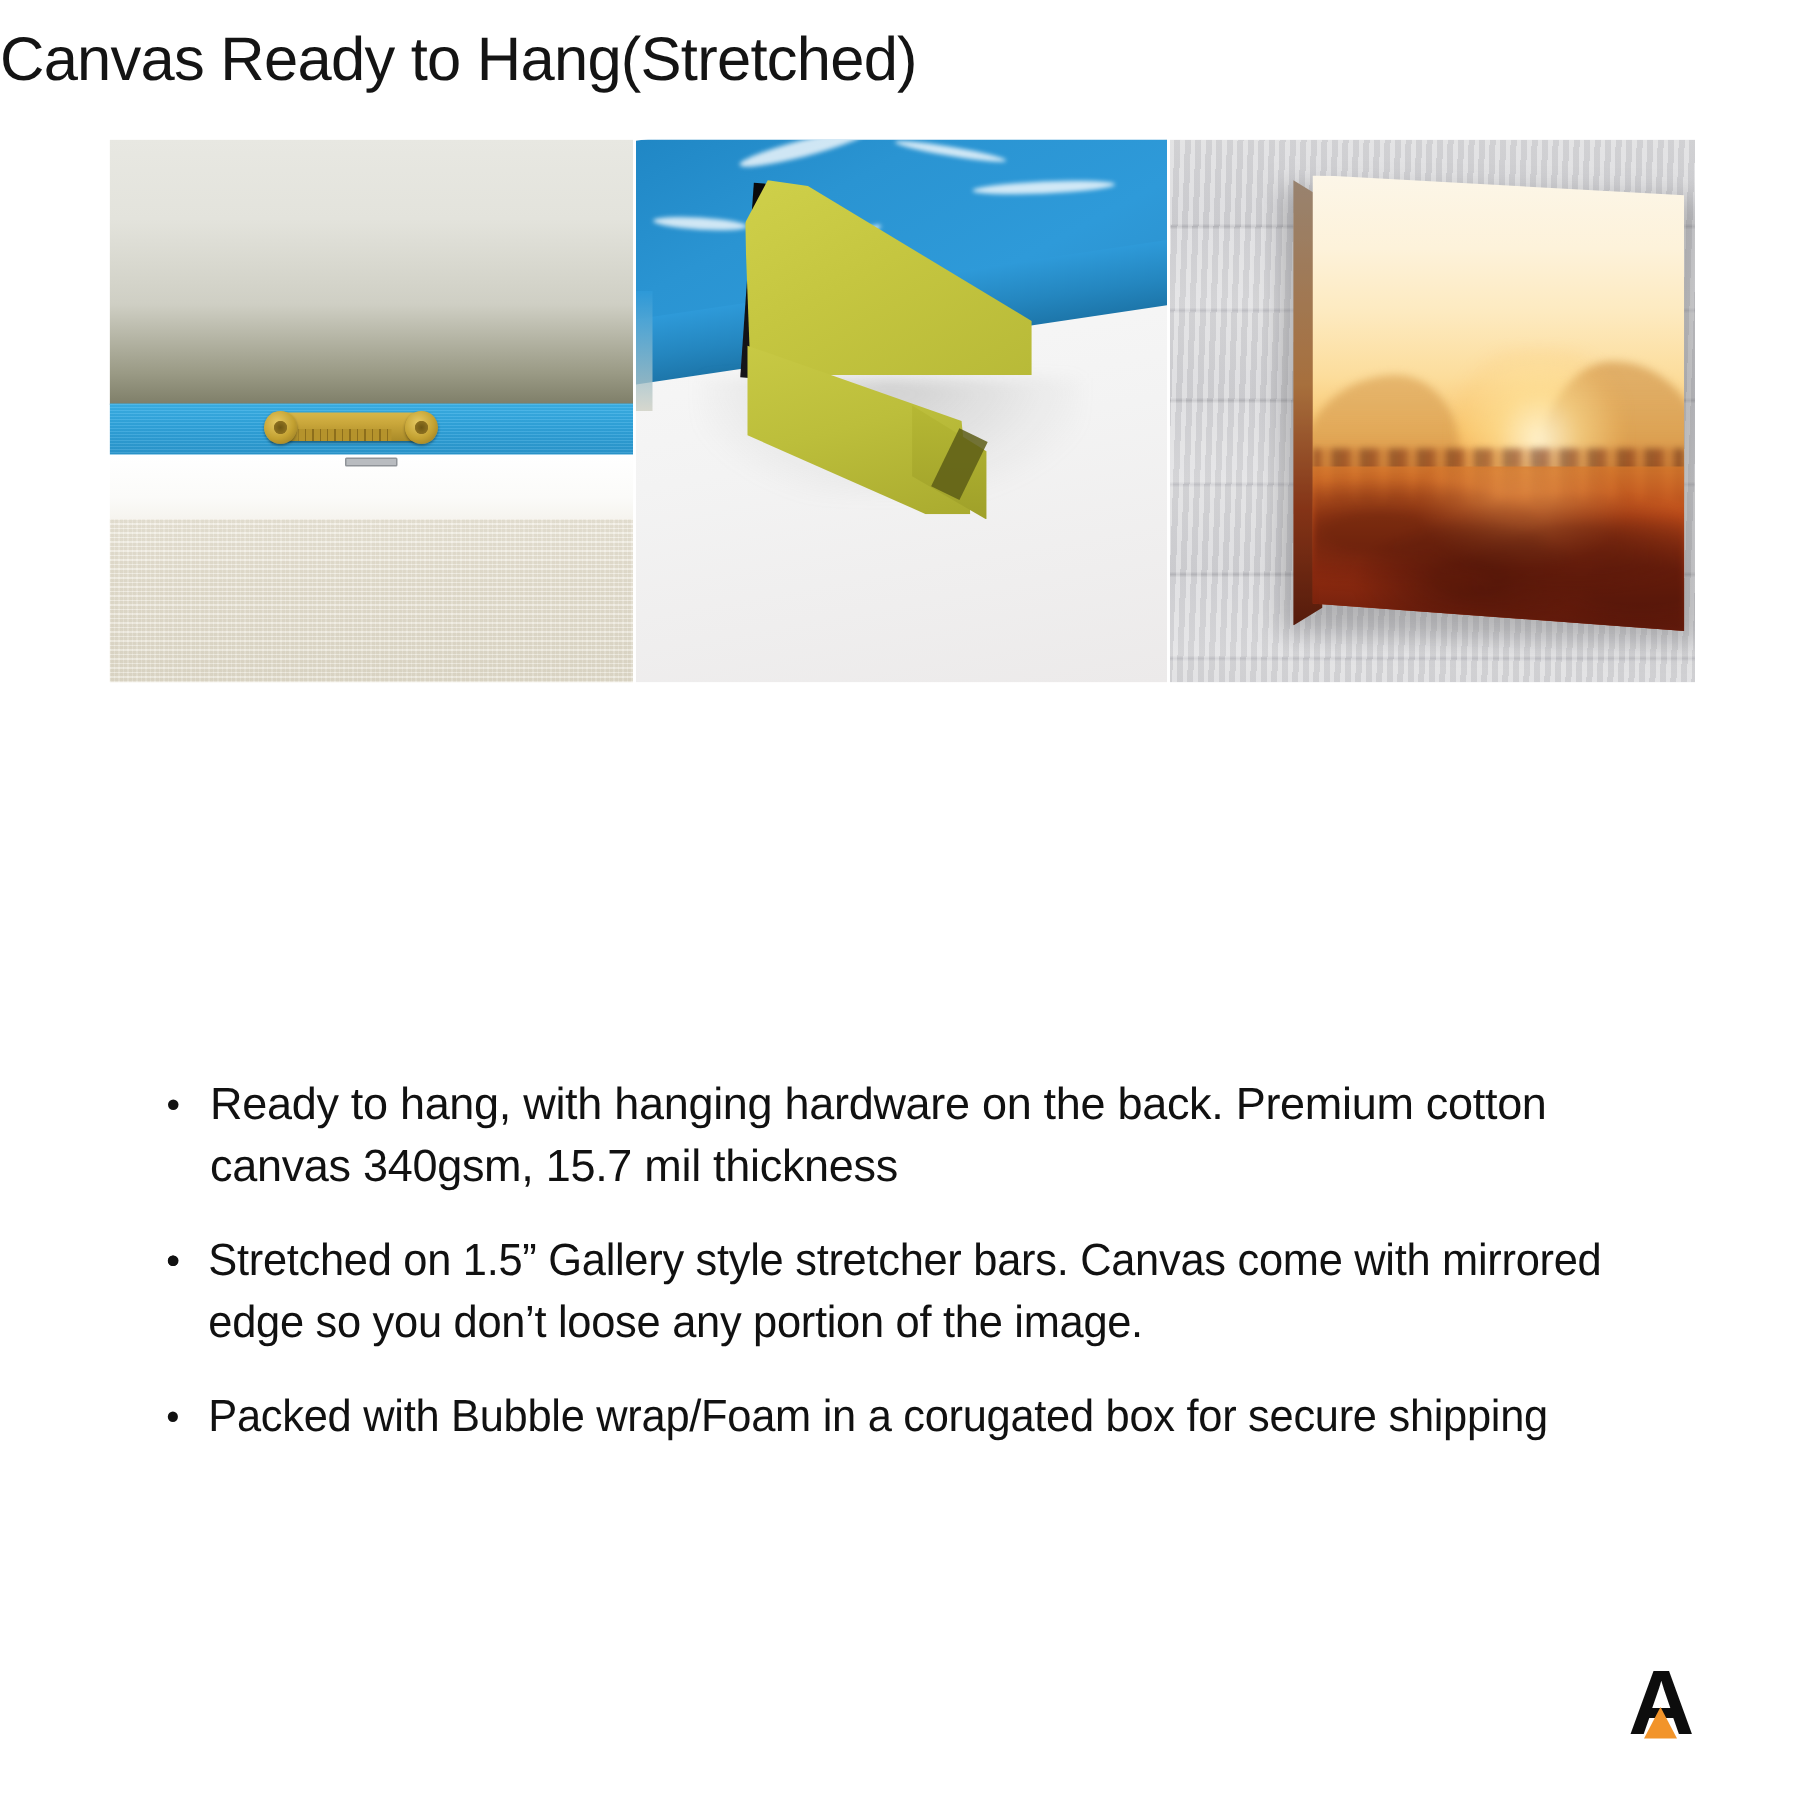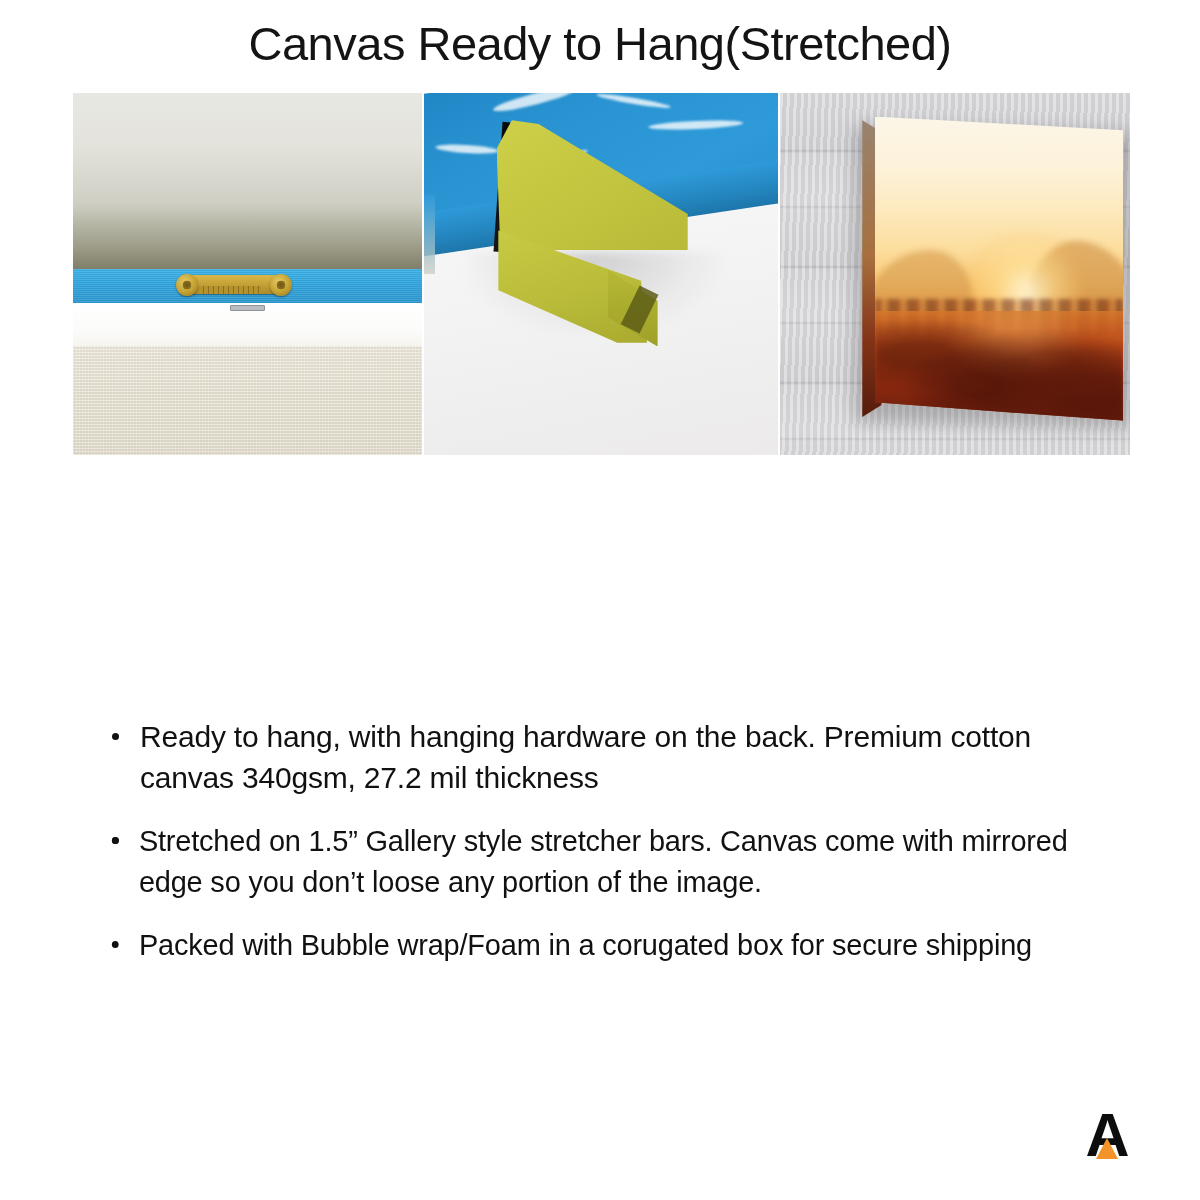--- a/index.html
+++ b/index.html
@@ -20,23 +20,22 @@
     height: 1200px;
     background: #ffffff;
   }
 
   
   .title {
     position: absolute;
     left: 0;
     top: 16px;
     width: 1200px;
-    text-align: center;
-    font-family: "Liberation Sans", sans-serif;
-    font-size: 47px;
+    font-family: "Liberation Sans", sans-serif;
+    font-size: 41px;
     font-weight: 400;
     letter-spacing: -0.5px;
     color: #141414;
     white-space: nowrap;
   }
 
   
   .photo-strip {
     position: absolute;
     left: 73px;
@@ -401,21 +400,21 @@
       </div>
     </div>
 
   </div>
 
 
 
   <ul class="bullets">
     <li class="bullet">
       <span class="dot"></span>
-      <span>Ready to hang,  with hanging hardware on the back.  Premium cotton canvas 340gsm, 27.2 mil thickness</span>
+      <span>Ready to hang,  with hanging hardware on the back.  Premium cotton canvas 340gsm, 15.7 mil thickness</span>
     </li>
     <li class="bullet">
       <span class="dot"></span>
     </li>
     <li class="bullet narrow">
       <span class="dot"></span>
       <span>Stretched on 1.5” Gallery style stretcher bars. Canvas come with mirrored edge so you don’t loose any portion of the image.</span>
     </li>
     <li class="bullet narrow">
       <span class="dot"></span>

